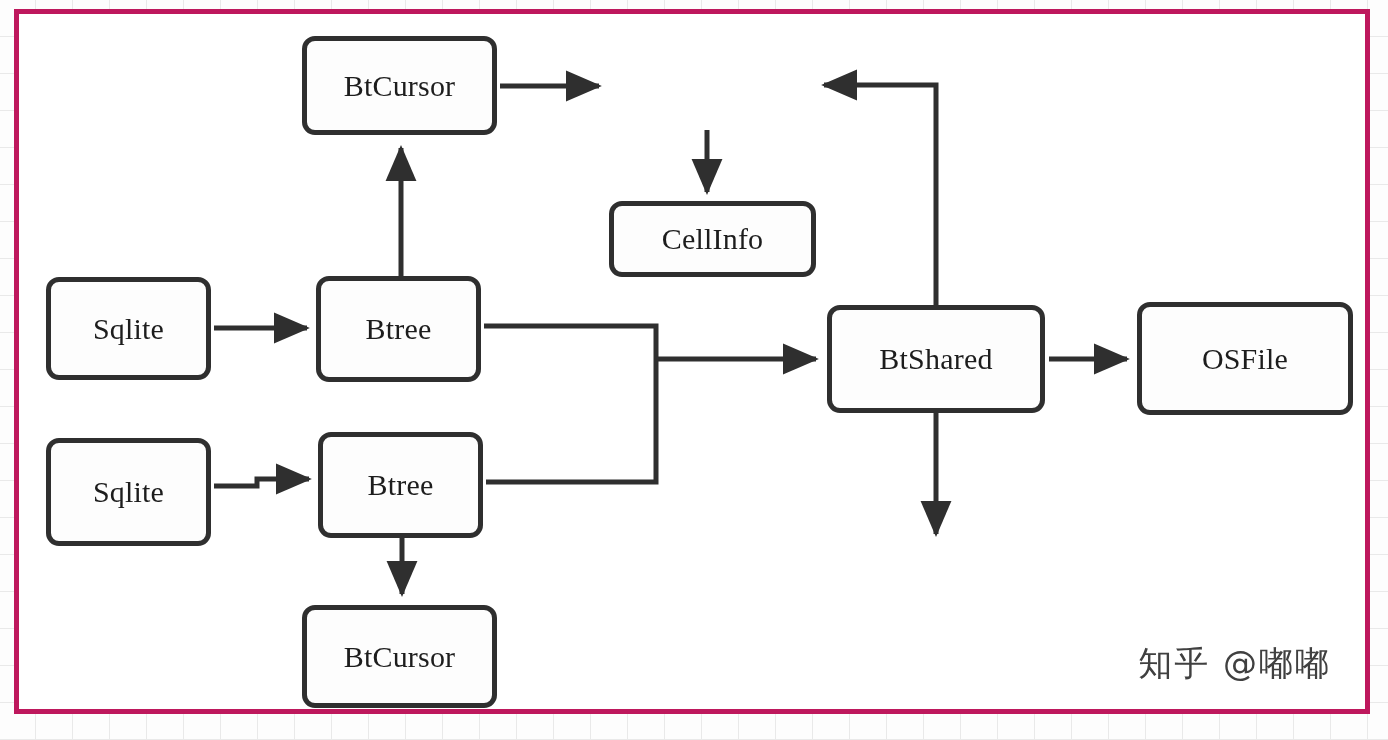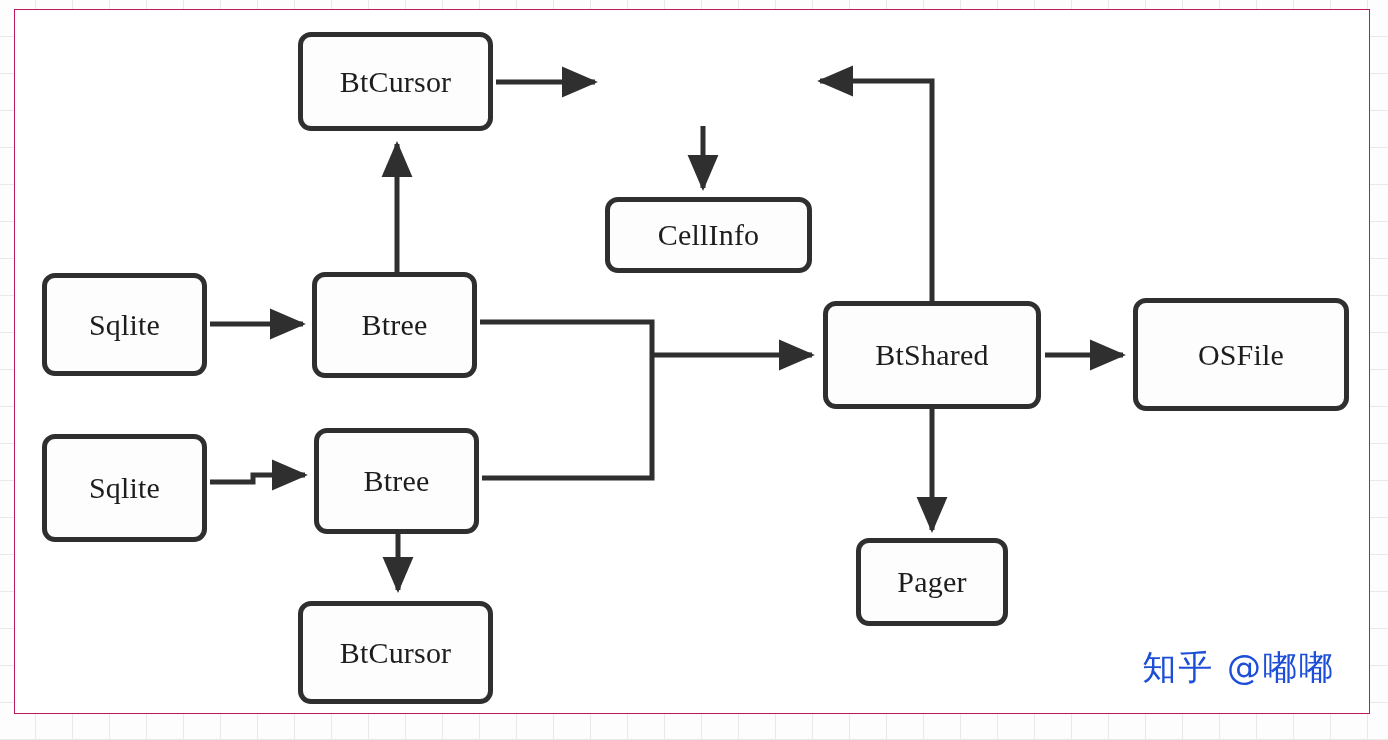--- a/index.html
+++ b/index.html
@@ -26,21 +26,21 @@
     background-position: -2px -1px;
     pointer-events: none;
   }
   #frame {
     position: absolute;
     left: 14px;
     top: 9px;
     width: 1356px;
     height: 705px;
     background: #ffffff;
-    border: 1px solid #be185d;
+    border: 5px solid #be185d;
     box-sizing: border-box;
   }
   #diagram {
     position: absolute;
     inset: 0;
   }
   .node {
     position: absolute;
     box-sizing: border-box;
     background: #fdfdfd;
@@ -53,21 +53,21 @@
     font-size: 30px;
     line-height: 1;
     letter-spacing: 0.2px;
     user-select: none;
   }
   .watermark {
     position: absolute;
     right: 34px;
     bottom: 22px;
     font-size: 34px;
-    color: #1d4ed8;
+    color: #404040;
     font-family: "DejaVu Sans", "Liberation Sans", sans-serif;
     letter-spacing: 2px;
     user-select: none;
     white-space: nowrap;
   }
 </style>
 </head>
 <body>
 
 <div id="canvas">
@@ -121,20 +121,19 @@
     <div class="node" style="left:297px;  top:262px; width:165px; height:106px;">Btree</div>
 
     <div class="node" style="left:808px;  top:291px; width:218px; height:108px;">BtShared</div>
 
     <div class="node" style="left:1118px; top:288px; width:216px; height:113px;">OSFile</div>
 
     <div class="node" style="left:27px;   top:424px; width:165px; height:108px;">Sqlite</div>
 
     <div class="node" style="left:299px;  top:418px; width:165px; height:106px;">Btree</div>
 
-    <div class="node" style="left:841px;  top:528px; width:152px; height:88px;">Pager</div>
 
     <div class="node" style="left:283px;  top:591px; width:195px; height:103px;">BtCursor</div>
 
     <div class="watermark">知乎 @嘟嘟</div>
 
   </div>
 </div>
 
 </body></html>

